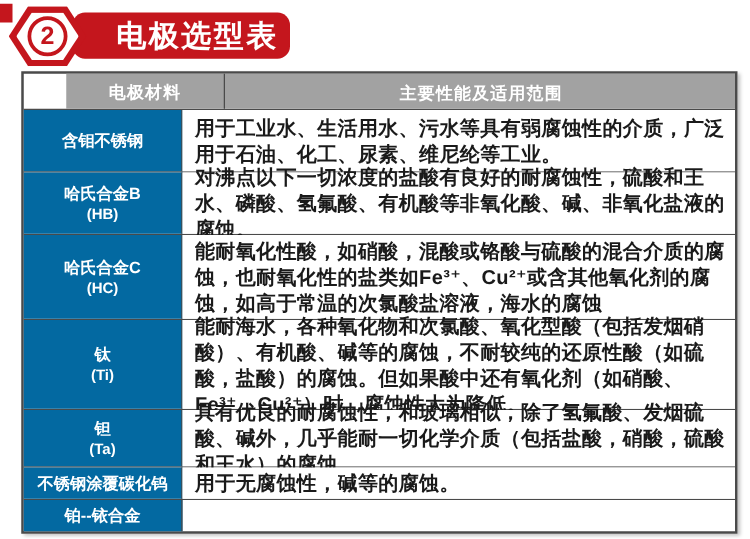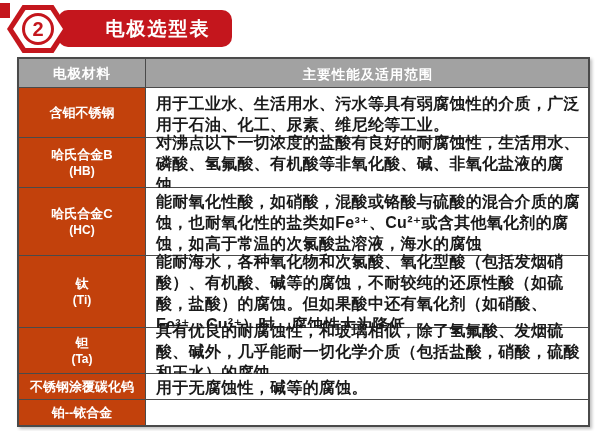--- a/index.html
+++ b/index.html
@@ -11,21 +11,21 @@
     position: absolute; left: 0; top: 3px; width: 10px; height: 15px;
     background: #c4161d;
   }
   .banner {
     position: absolute; left: 58px; top: 10px; width: 174px; height: 37px;
     background: #c4161d; border-radius: 10px;
     display: flex; align-items: center; justify-content: center;
     padding-left: 26px;
   }
   .banner span {
-    color: #ffffff; font-size: 19px; font-weight: bold; letter-spacing: 2px;
+    color: #ffffff; font-size: 24px; font-weight: bold; letter-spacing: 2px;
   }
   .hex-badge {
     position: absolute; left: 7px; top: 5px; width: 62px; height: 48px;
   }
   .hex-outer {
     position: absolute; inset: 0; background: #c4161d;
     clip-path: polygon(25% 0, 75% 0, 100% 50%, 75% 100%, 25% 100%, 0 50%);
   }
   .hex-inner {
     position: absolute; left: 6px; top: 5px; right: 6px; bottom: 5px; background: #ffffff;
@@ -39,24 +39,24 @@
   .hex-circle span { color: #c4161d; font-size: 20px; font-weight: bold; }
 
   
   .sel-table {
     position: absolute; left: 17px; top: 57px; width: 573px;
     border: 2px solid #4a4a4a;
     box-shadow: 2px 2px 3px rgba(0,0,0,0.25);
     background: #ffffff;
   }
   .t-row { display: flex; border-top: 1px solid #4a4a4a; }
-  .t-row:first-child { border-top: none; }
+  .t-row:first-child { border-top: none; padding-left: 34px; }
   .c-left {
     width: 127px; flex: 0 0 127px; border-right: 1px solid #4a4a4a;
-    background: #c2410c; color: #ffffff; font-weight: bold;
+    background: #0369a1; color: #ffffff; font-weight: bold;
     display: flex; flex-direction: column; align-items: center; justify-content: center;
     text-align: center; font-size: 13px; line-height: 17px; padding: 2px 3px;
   }
   .c-left .sub { font-size: 12px; font-weight: bold; }
   .c-right {
     flex: 1; background: #ffffff; color: #1a1a1a; font-weight: bold;
     font-size: 16px; line-height: 21px; letter-spacing: 0.3px;
     padding: 4px 8px 2px 10px; display: flex; align-items: center;
   }
   .hdr .c-left, .hdr .c-right {
@@ -102,21 +102,21 @@
       <span>用于工业水、生活用水、污水等具有弱腐蚀性的介质，广泛用于石油、化工、尿素、维尼纶等工业。</span>
     </div>
   </div>
 
   <div class="t-row h50">
     <div class="c-left">
       <span>哈氏合金B</span>
       <span class="sub">(HB)</span>
     </div>
     <div class="c-right">
-      <span>对沸点以下一切浓度的盐酸有良好的耐腐蚀性，生活用水、磷酸、氢氟酸、有机酸等非氧化酸、碱、非氧化盐液的腐蚀。</span>
+      <span>对沸点以下一切浓度的盐酸有良好的耐腐蚀性，硫酸和王水、磷酸、氢氟酸、有机酸等非氧化酸、碱、非氧化盐液的腐蚀。</span>
     </div>
   </div>
 
   <div class="t-row h68">
     <div class="c-left">
       <span>哈氏合金C</span>
       <span class="sub">(HC)</span>
     </div>
     <div class="c-right">
       <span>能耐氧化性酸，如硝酸，混酸或铬酸与硫酸的混合介质的腐蚀，也耐氧化性的盐类如Fe³⁺、Cu²⁺或含其他氧化剂的腐蚀，如高于常温的次氯酸盐溶液，海水的腐蚀</span>

